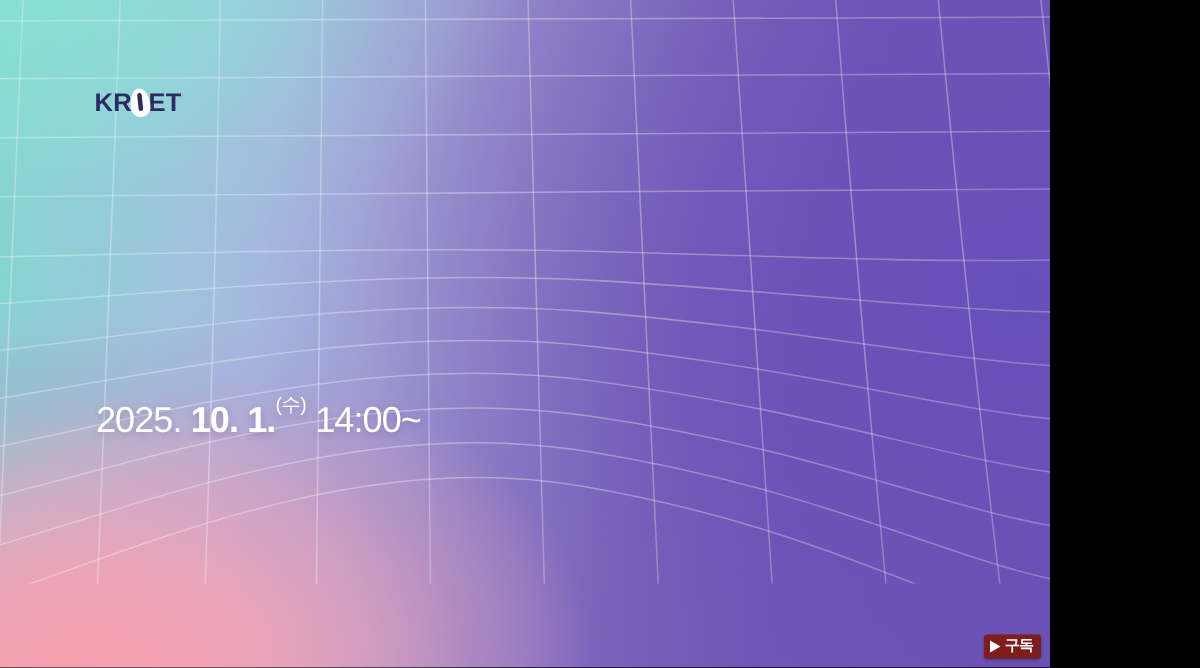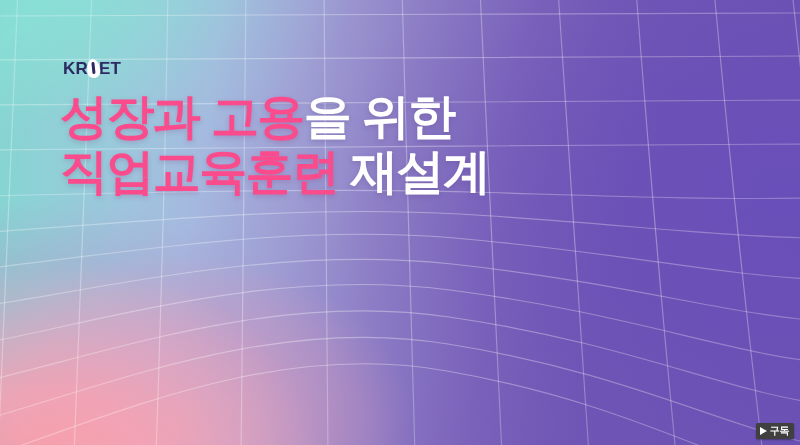--- a/index.html
+++ b/index.html
@@ -2,21 +2,21 @@
 <html><head>
 <meta charset="utf-8">
 <style>
   html,body{margin:0;padding:0;}
   body{
     width:800px;height:445px;overflow:hidden;
     font-family:"Liberation Sans","DejaVu Sans",sans-serif;
     background:#000;
   }
   #poster{
-    position:relative;width:800px;height:445px;overflow:hidden;
+    position:relative;width:700px;height:445px;overflow:hidden;
     isolation:isolate;
   }
 
   
   .bg-base{
     position:absolute;inset:0;
     background:
       linear-gradient(100deg,
         #7fd8cf 0%,
         #8fd0d6 9%,
@@ -135,21 +135,21 @@
   .venue-l3{
     font-size:17px;font-weight:bold;line-height:1.5;
     letter-spacing:-0.7px;white-space:nowrap;
     text-shadow:0 2px 4px rgba(110,70,130,0.30);
   }
 
   
   .subscribe{
     position:absolute;right:6px;bottom:6px;
     display:flex;align-items:center;gap:3px;
-    background:#404040;border-radius:2px;
+    background:#7f1d1d;border-radius:2px;
     padding:3px 5px 3px 4px;
     box-shadow:0 1px 2px rgba(0,0,0,0.35);
     cursor:pointer;
   }
   .sub-play{
     width:0;height:0;
     border-left:7px solid #ffffff;
     border-top:4.5px solid transparent;
     border-bottom:4.5px solid transparent;
   }
@@ -210,30 +210,25 @@
   <div class="content">
 
     <div class="eyebrow">
       <div class="logo">
         <span class="lg-a">KR</span>
         <span class="leaf"></span>
         <span class="lg-b">ET</span>
       </div>
     </div>
 
-    <div class="headline">
-      <div class="hl-line">
-        <span class="hl-pink">성장과</span><span class="hl-white">&nbsp;</span><span class="hl-pink">고용</span><span class="hl-white">을 위한</span>
+
+    <div class="info">
+      <div class="info-date">
+        <span>2025.&nbsp;</span><span class="d-strong">10. 1.</span><span class="d-dow">(수)</span><span>&nbsp;14:00~</span>
       </div>
-      <div class="hl-line">
-        <span class="hl-pink">직업교육훈련</span><span class="hl-white">&nbsp;재설계</span>
-      </div>
-    </div>
-
-    <div class="info">
     </div>
 
     <div class="subscribe">
       <span class="sub-play"></span>
       <span class="sub-label">구독</span>
     </div>
 
   </div>
 </div>
 

